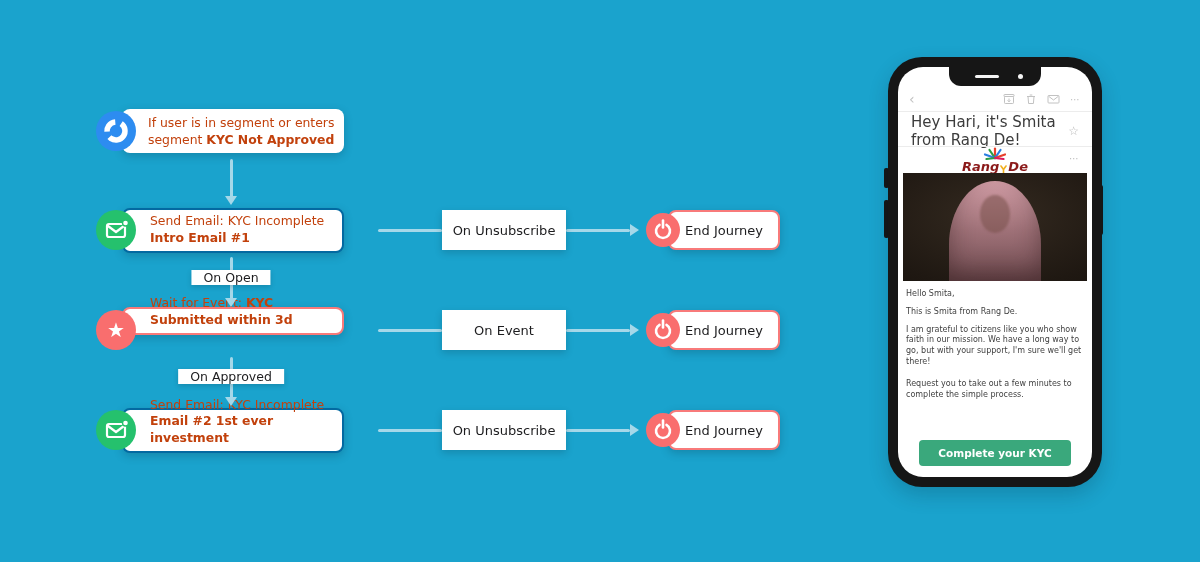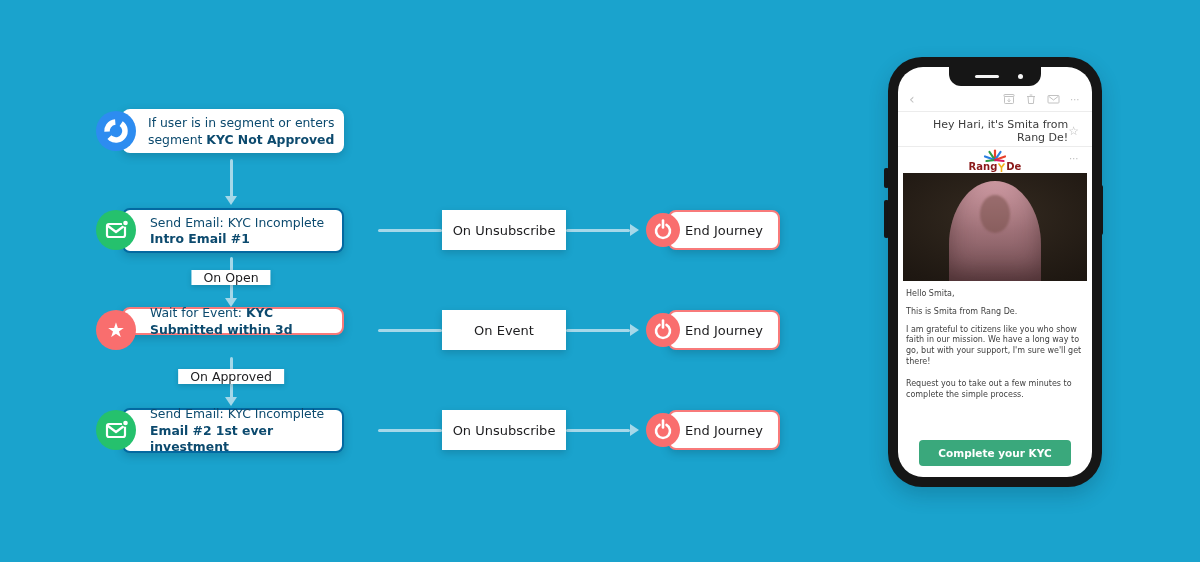--- a/index.html
+++ b/index.html
@@ -1,22 +1,22 @@
 <!DOCTYPE html>
 <html><head>
 <meta charset="utf-8">
 <style>
   * { margin:0; padding:0; box-sizing:border-box; }
   body { font-family:"DejaVu Sans","Liberation Sans",sans-serif; }
   .canvas { position:relative; width:1200px; height:562px; background:#1aa3cd; overflow:hidden; }
 
   
   .node { position:absolute; left:122px; width:222px; background:#fff; border-radius:8px;
-          box-shadow:0 3px 8px rgba(8,50,70,.25); display:flex; align-items:center;
-          font-size:12.4px; line-height:1.32; color:#0c4a6e;
+          box-shadow:0 3px 8px rgba(8,50,70,.25); display:flex; align-items:flex-end;
+          font-size:12.4px; line-height:1.32; color:#c2410c;
           padding:6px 8px 5px 26px; }
   .node b { font-weight:700; }
   .node.green { border:2px solid #0369a1; }
   .node.coral { border:2px solid #f87a7a; }
 
   .icn { position:absolute; width:40px; height:40px; border-radius:50%;
          display:flex; align-items:center; justify-content:center; z-index:3; }
   .icn.blue  { background:#2d8cf0; }
   .icn.green { background:#25c16d; }
   .icn.coral { background:#f96e6e; }
@@ -57,28 +57,28 @@
   .mail-toolbar { position:absolute; top:22px; left:0; width:100%; height:20px; display:flex;
                   align-items:center; padding:0 11px; color:#c2c2c2; }
   .mail-toolbar .back { font-size:14px; line-height:1; }
   .mail-toolbar .spacer { flex:1; }
   .mail-toolbar .ticons { display:flex; align-items:center; gap:10px; }
   .mail-toolbar .dots { font-size:10px; letter-spacing:1px; }
   .hairline { position:absolute; left:0; width:100%; height:1px; background:#ececec; }
 
   .subject-row { position:absolute; top:50px; left:0; width:100%; height:28px; display:flex;
                  align-items:center; padding:0 13px; }
-  .subject { font-size:11px; color:#3c3c3c; flex:1;text-align:right; }
+  .subject { font-size:15px; color:#3c3c3c; flex:1; }
   .fav-star { font-size:12px; color:#b9b9b9; }
 
   .brand-row { position:absolute; top:80px; left:0; width:100%; height:26px;
                display:flex; align-items:center; justify-content:center; }
   .brand { display:flex; flex-direction:column; align-items:center; }
-  .brand-text { display:flex; align-items:flex-end; gap:1px; font-size:10px; font-weight:700;
-                color:#8b1a1a; margin-top:-3px; }
+  .brand-text { display:flex; align-items:flex-end; gap:1px; font-size:13px; font-weight:700;
+                font-style:italic; color:#8b1a1a; margin-top:-3px; }
   .brand-more { position:absolute; right:12px; top:6px; color:#bdbdbd; font-size:10px; letter-spacing:1px; }
 
   .hero { position:absolute; top:106px; left:5px; width:184px; height:108px; overflow:hidden;
           background:radial-gradient(130% 120% at 50% 40%, #342a20 0%, #1f1812 55%, #120d09 100%); }
   .veil { position:absolute; left:50%; top:8px; transform:translateX(-50%); width:92px; height:110px;
           background:linear-gradient(180deg, rgba(222,166,176,.92) 0%, rgba(196,138,150,.75) 45%, rgba(158,102,116,.55) 100%);
           border-radius:46px 46px 6px 6px / 64px 64px 6px 6px;
           box-shadow:inset 0 -18px 24px rgba(40,20,20,.45); }
   .veil-face { position:absolute; left:50%; top:22px; transform:translateX(-50%); width:30px; height:38px;
                background:rgba(120,80,75,.55); border-radius:50%; filter:blur(1px); }

